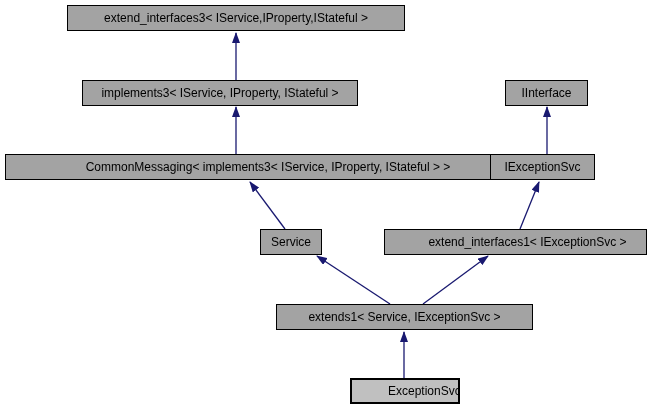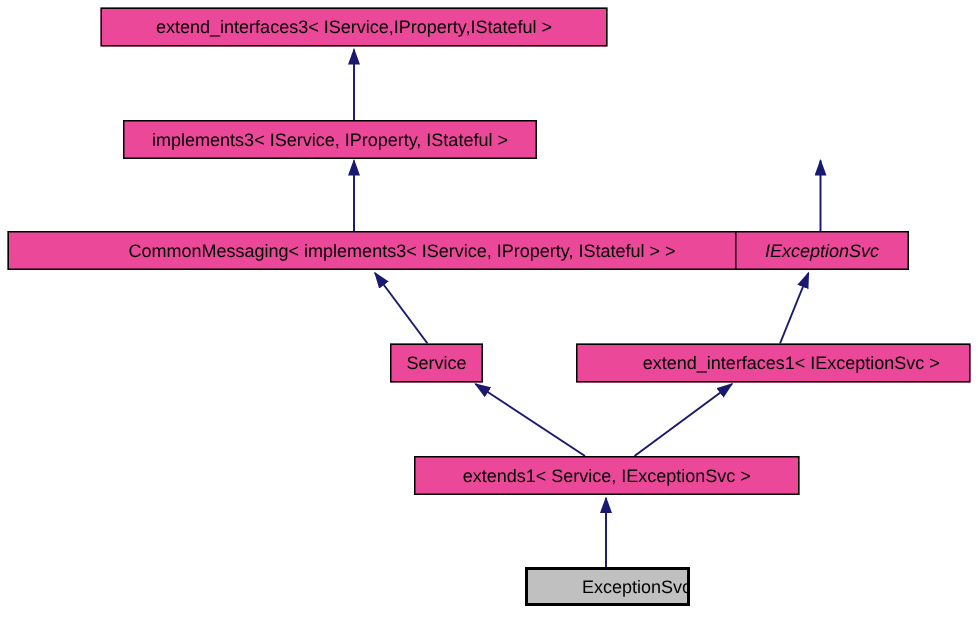--- a/index.html
+++ b/index.html
@@ -21,41 +21,41 @@
     top: 0;
     width: 652px;
     height: 411px;
     pointer-events: none;
   }
   .node {
     position: absolute;
     box-sizing: border-box;
     height: 26px;
     border: 1px solid #000000;
-    background: #ec4899;
+    background: #a3a3a3;
     color: #000000;
     font-size: 12px;
     line-height: 24px;
     text-align: center;
     white-space: nowrap;
     overflow: hidden;
     cursor: pointer;
   }
   .node.current {
     background: #c0c0c0;
     border-width: 2px;
     line-height: 22px;
     cursor: default;
   }
   .n0 { left: 67px;  top: 5px;   width: 338px; }
   .n1 { left: 82px;  top: 80px;  width: 276px; }
   .n2 { left: 5px;   top: 154px; width: 526px; }
   .n3 { left: 260px; top: 229px; width: 62px;  }
   .n4 { left: 505px; top: 80px;  width: 83px;  }
-  .n5 { left: 490px; top: 154px; width: 116px; font-style: italic; }
+  .n5 { left: 490px; top: 154px; width: 105px; }
   .n6 { left: 384px; top: 229px; width: 263px; padding-left: 24px; }
   .n7 { left: 276px; top: 304px; width: 257px; }
   .n8 { left: 350px; top: 378px; width: 110px; padding-left: 36px; }
 </style>
 </head>
 <body>
 
 <div class="canvas">
 
   <svg class="edges" viewBox="0 0 652 411" xmlns="http://www.w3.org/2000/svg">
@@ -71,18 +71,19 @@
     <line x1="520" y1="229" x2="539" y2="182" stroke="#191970" stroke-width="1.3" marker-end="url(#arrowhead)"></line>
     <line x1="390" y1="304" x2="317" y2="256" stroke="#191970" stroke-width="1.3" marker-end="url(#arrowhead)"></line>
     <line x1="423" y1="304" x2="488" y2="256" stroke="#191970" stroke-width="1.3" marker-end="url(#arrowhead)"></line>
     <line x1="404" y1="378" x2="404" y2="332" stroke="#191970" stroke-width="1.3" marker-end="url(#arrowhead)"></line>
   </svg>
 
   <div class="node n0">extend_interfaces3&lt; IService,IProperty,IStateful &gt;</div>
   <div class="node n1">implements3&lt; IService, IProperty, IStateful &gt;</div>
   <div class="node n2">CommonMessaging&lt; implements3&lt; IService, IProperty, IStateful &gt; &gt;</div>
   <div class="node n3">Service</div>
+  <div class="node n4">IInterface</div>
   <div class="node n5">IExceptionSvc</div>
   <div class="node n6">extend_interfaces1&lt; IExceptionSvc &gt;</div>
   <div class="node n7">extends1&lt; Service, IExceptionSvc &gt;</div>
   <div class="node n8 current">ExceptionSvc</div>
 
 </div>
 
 </body></html>

